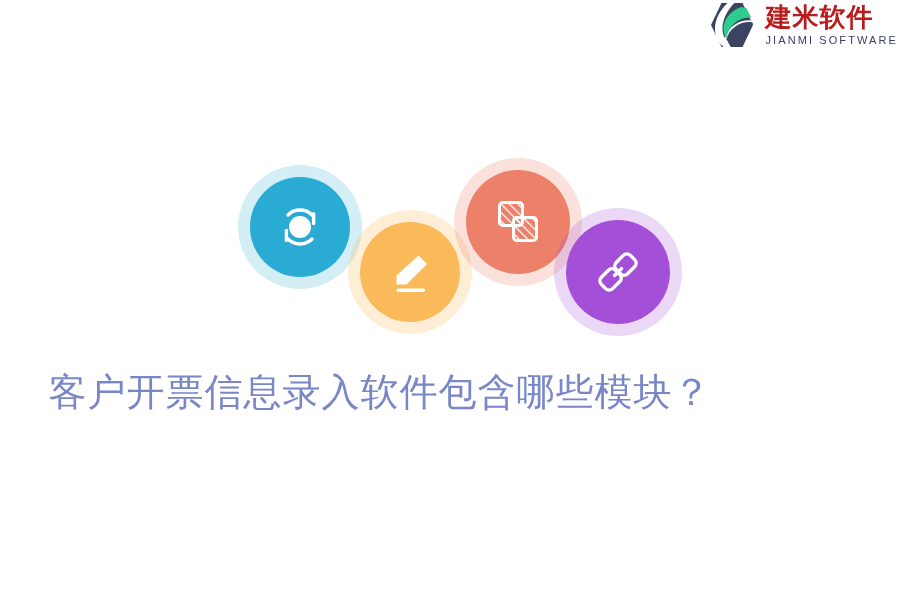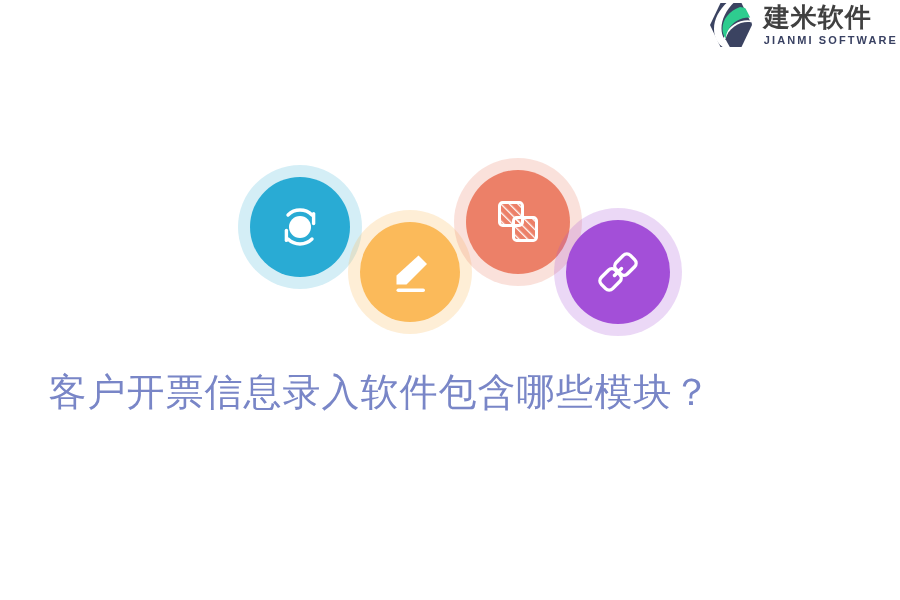--- a/index.html
+++ b/index.html
@@ -15,26 +15,26 @@
   
   .logo{
     position:absolute;top:0px;right:2px;
     display:flex;align-items:center;gap:9px;
     height:50px;
   }
   .logo-mark{width:48px;height:46px;position:relative;flex:0 0 auto;}
   .logo-mark svg{display:block;width:48px;height:46px;}
   .logo-text{display:flex;flex-direction:column;justify-content:center;line-height:1;}
   .logo-cn{
-    font-size:26px;font-weight:bold;color:#404040;
+    font-size:26px;font-weight:bold;color:#b91c1c;
     letter-spacing:1px;line-height:1.06;
     font-family:"DejaVu Sans","Liberation Sans",sans-serif;
   }
   .logo-en{
-    font-size:11px;color:#394162;font-weight:bold;
+    font-size:11px;color:#394162;font-weight:normal;
     letter-spacing:2.1px;margin-top:3px;
     font-family:"Liberation Sans",sans-serif;
   }
 
   
   .cluster{position:absolute;left:0;top:0;width:900px;height:360px;}
   .bubble{position:absolute;border-radius:50%;}
   .halo{position:absolute;border-radius:50%;}
   .core{position:absolute;border-radius:50%;display:flex;align-items:center;justify-content:center;}
   .core svg{display:block;}

